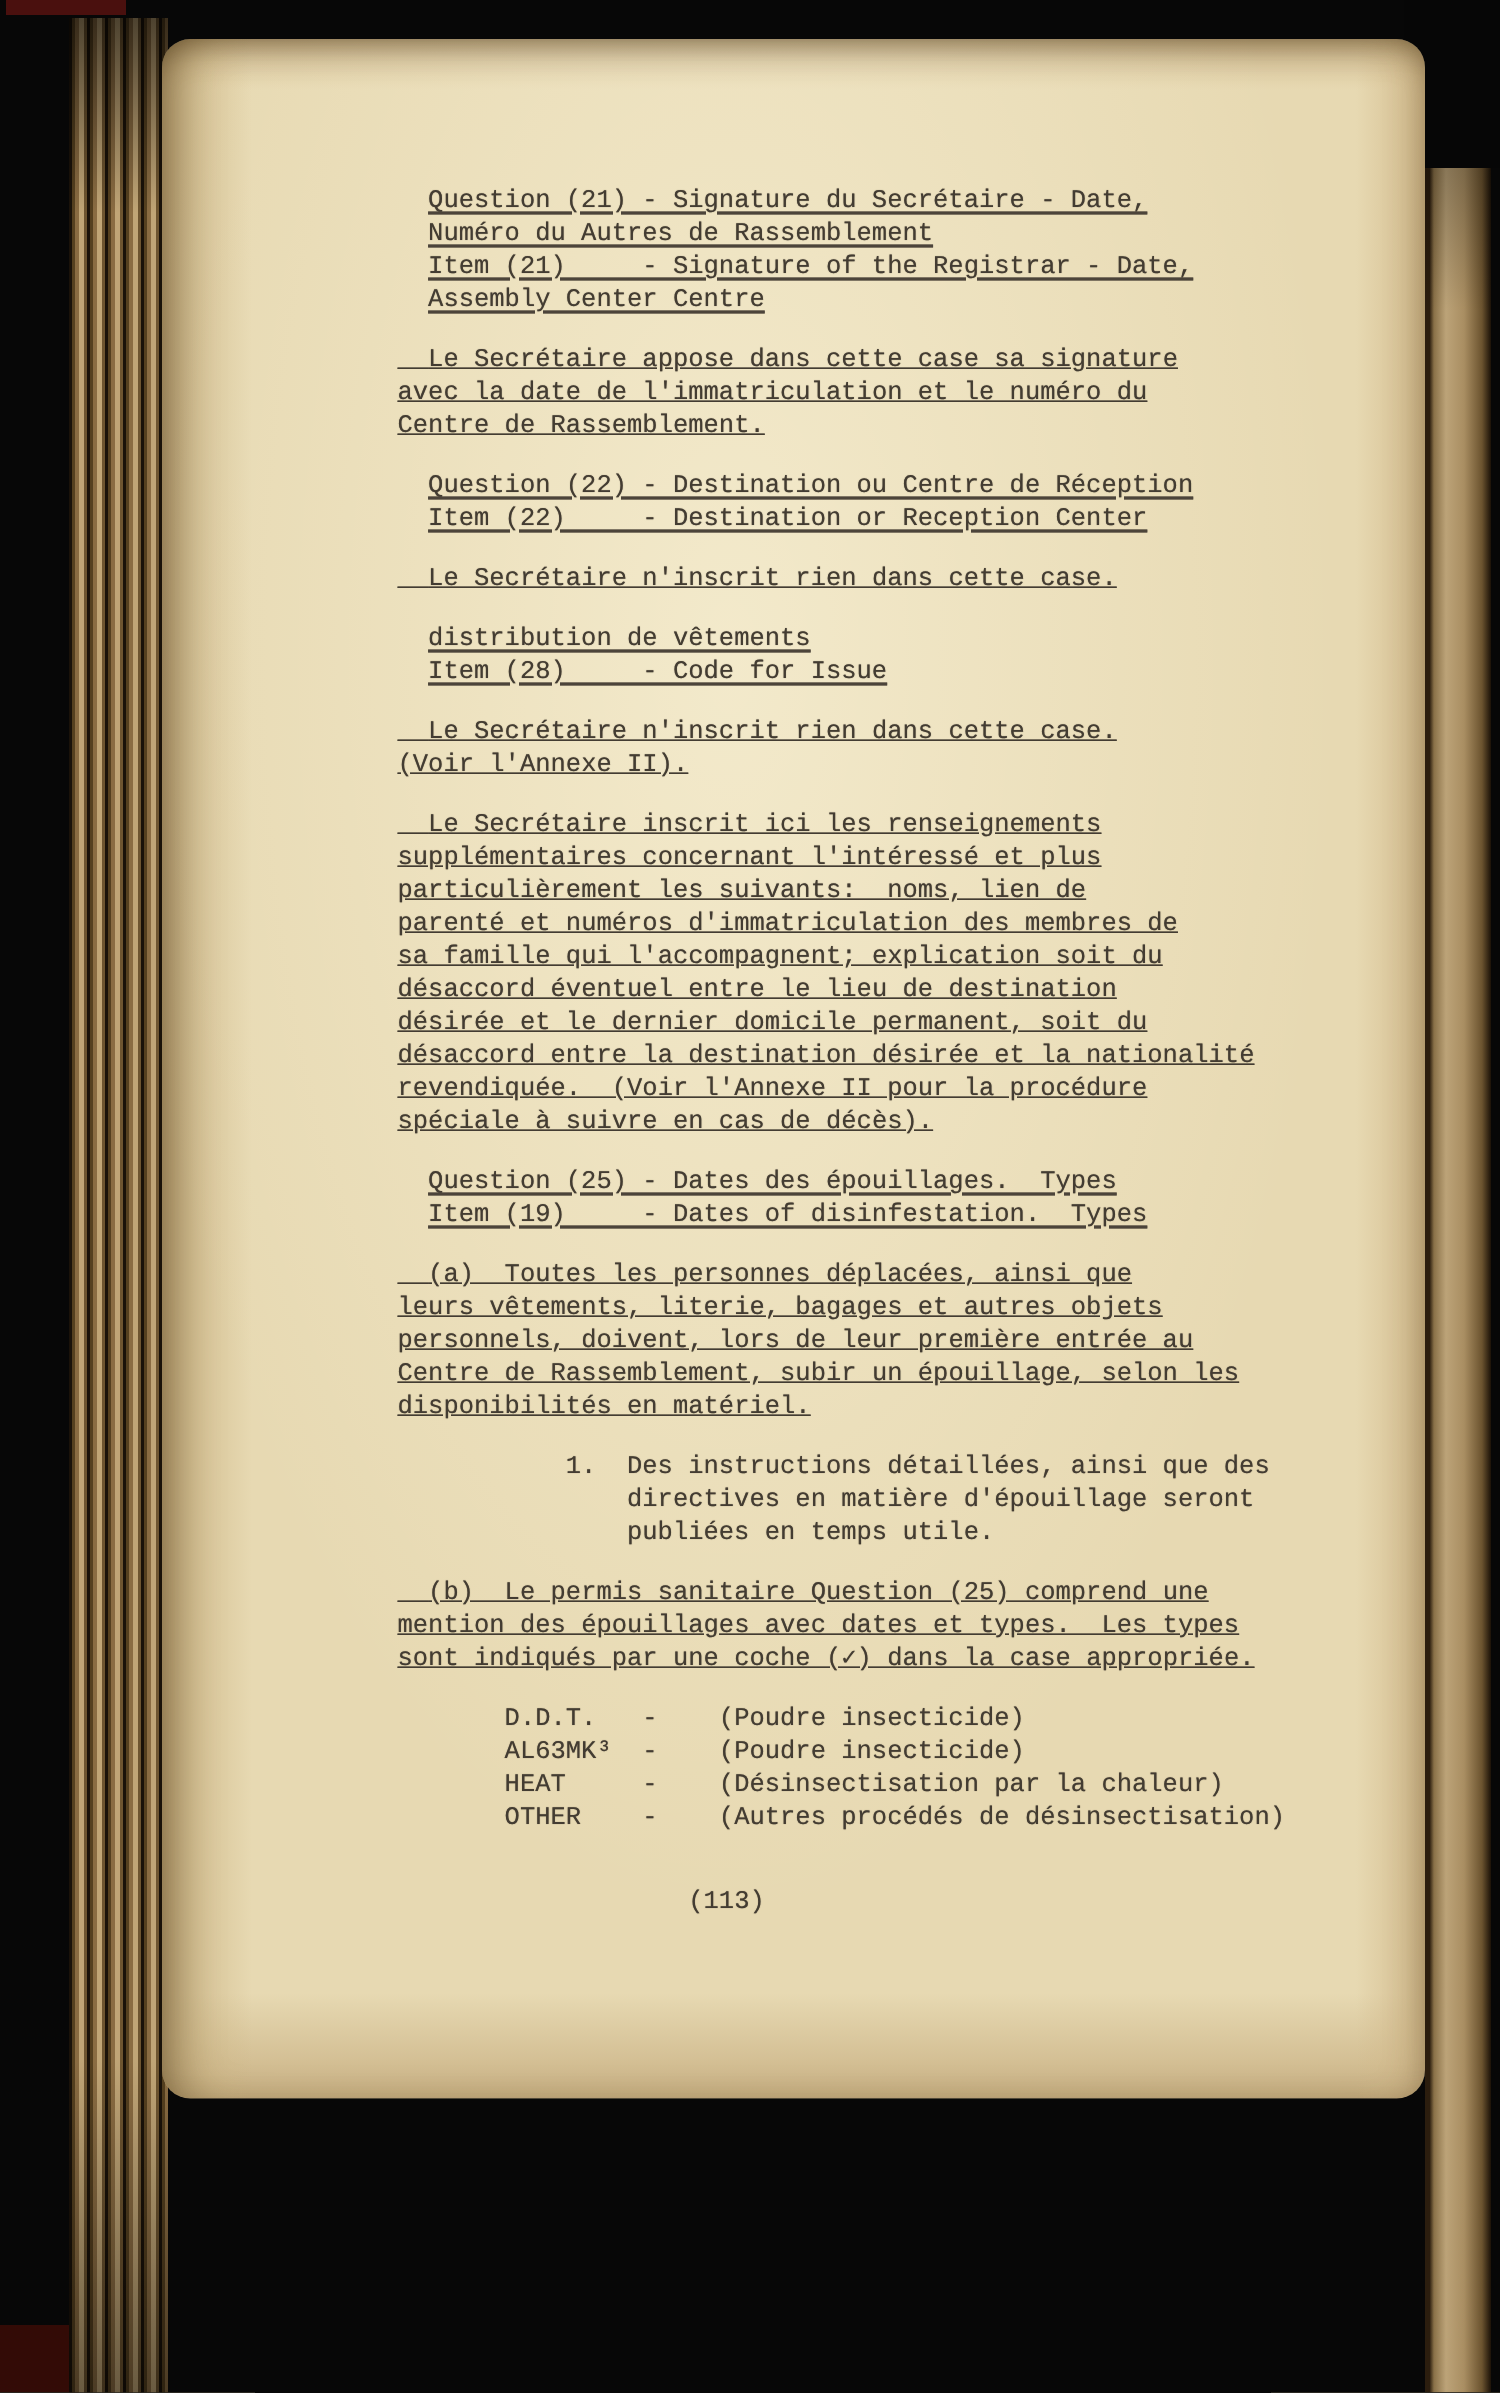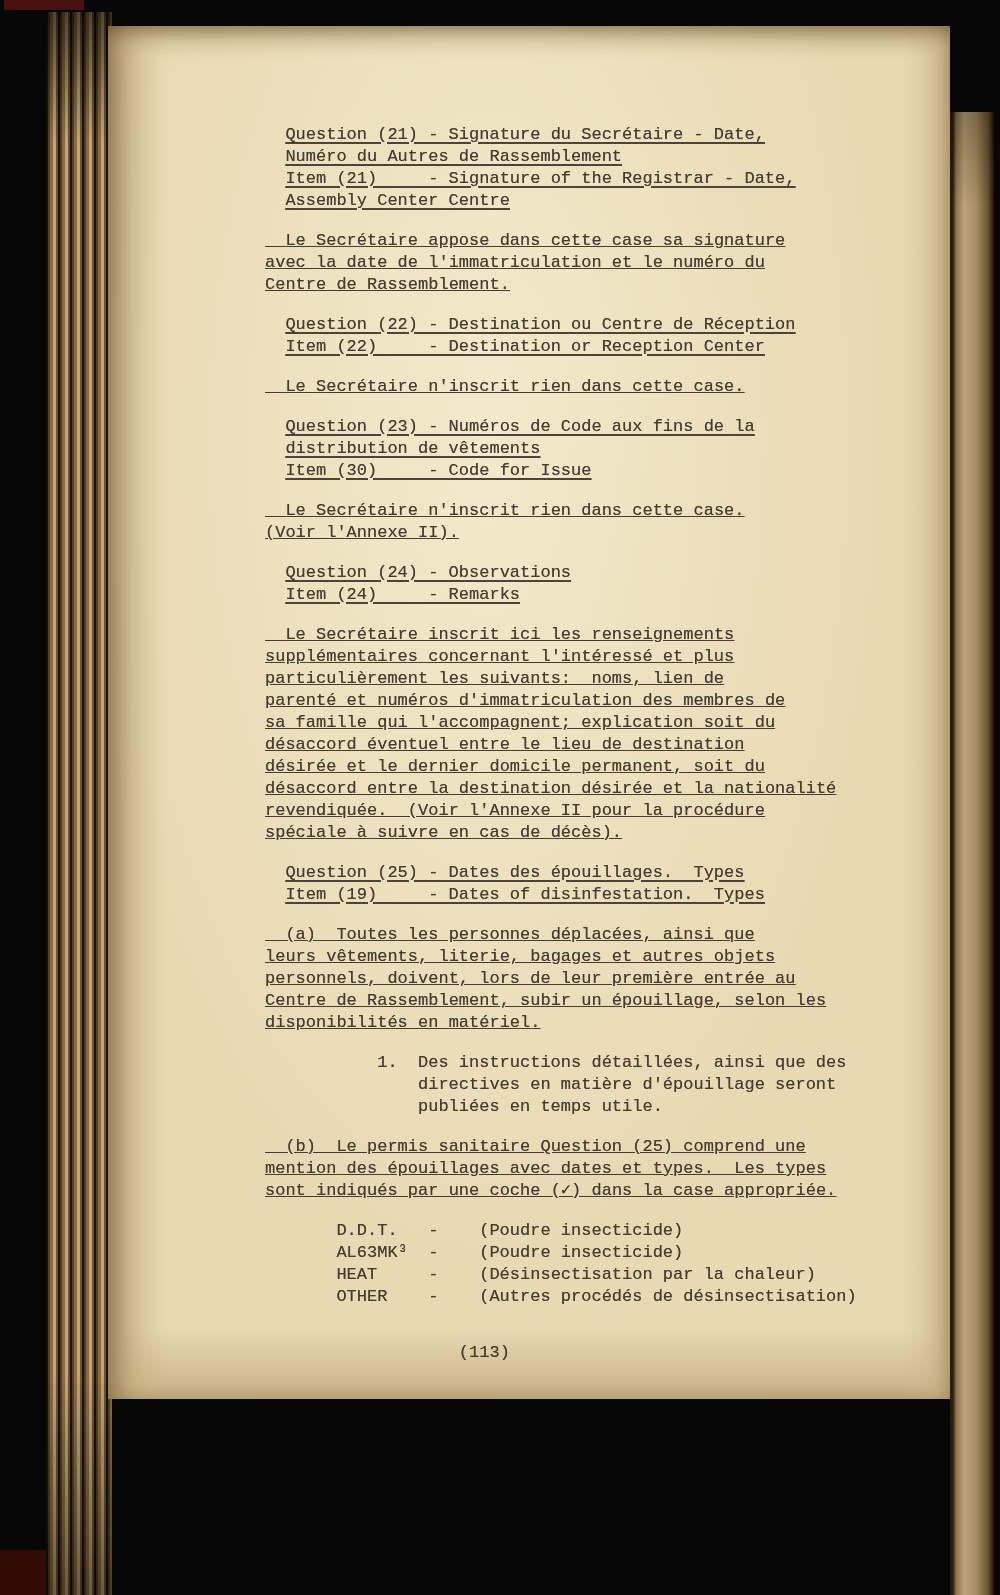--- a/index.html
+++ b/index.html
@@ -35,20 +35,21 @@
       radial-gradient(ellipse at 45% 30%, rgba(255,250,228,.5), rgba(255,250,228,0) 62%),
       linear-gradient(90deg, #cdb685 0, rgba(205,182,133,0) 60px),
       linear-gradient(270deg, #d2ba8c 0, rgba(210,186,140,0) 46px),
       linear-gradient(180deg, #d3bd92 0, rgba(211,189,146,0) 34px),
       linear-gradient(0deg, #c9b184 0, rgba(201,177,132,0) 70px),
       #e7d9b2;
     box-shadow:
       inset 22px 0 32px -16px rgba(70,45,15,.55),
       inset -14px 0 26px -14px rgba(80,55,20,.4),
       inset 0 16px 22px -14px rgba(60,40,10,.5);
+    border-radius: 19px;
   }
   .content{
     padding:98px 28px 0 157px;
     font-size:17px;line-height:22px;color:#433c32;
     text-shadow:0 0 .6px rgba(62,52,40,.65);
   }
   .hgroup{margin:0 0 18px 0;padding-left:2ch;}
   .hline{
     white-space:pre;width:max-content;
     text-decoration:underline;
@@ -91,32 +92,27 @@
 Centre de Rassemblement.</p>
 
       <div class="hgroup">
         <div class="hline">Question (22) - Destination ou Centre de Réception</div>
         <div class="hline">Item (22)     - Destination or Reception Center</div>
       </div>
 
       <p class="para">  Le Secrétaire n'inscrit rien dans cette case.</p>
 
       <div class="hgroup">
-        <div class="hline">Question (23) - Numéros de Code aux fins de la</div>
         <div class="hline">distribution de vêtements</div>
-        <div class="hline">Item (30)     - Code for Issue</div>
+        <div class="hline">Item (28)     - Code for Issue</div>
       </div>
 
       <p class="para">  Le Secrétaire n'inscrit rien dans cette case.
 (Voir l'Annexe II).</p>
 
-      <div class="hgroup">
-        <div class="hline">Question (24) - Observations</div>
-        <div class="hline">Item (24)     - Remarks</div>
-      </div>
 
       <p class="para">  Le Secrétaire inscrit ici les renseignements
 supplémentaires concernant l'intéressé et plus
 particulièrement les suivants:  noms, lien de
 parenté et numéros d'immatriculation des membres de
 sa famille qui l'accompagnent; explication soit du
 désaccord éventuel entre le lieu de destination
 désirée et le dernier domicile permanent, soit du
 désaccord entre la destination désirée et la nationalité
 revendiquée.  (Voir l'Annexe II pour la procédure

